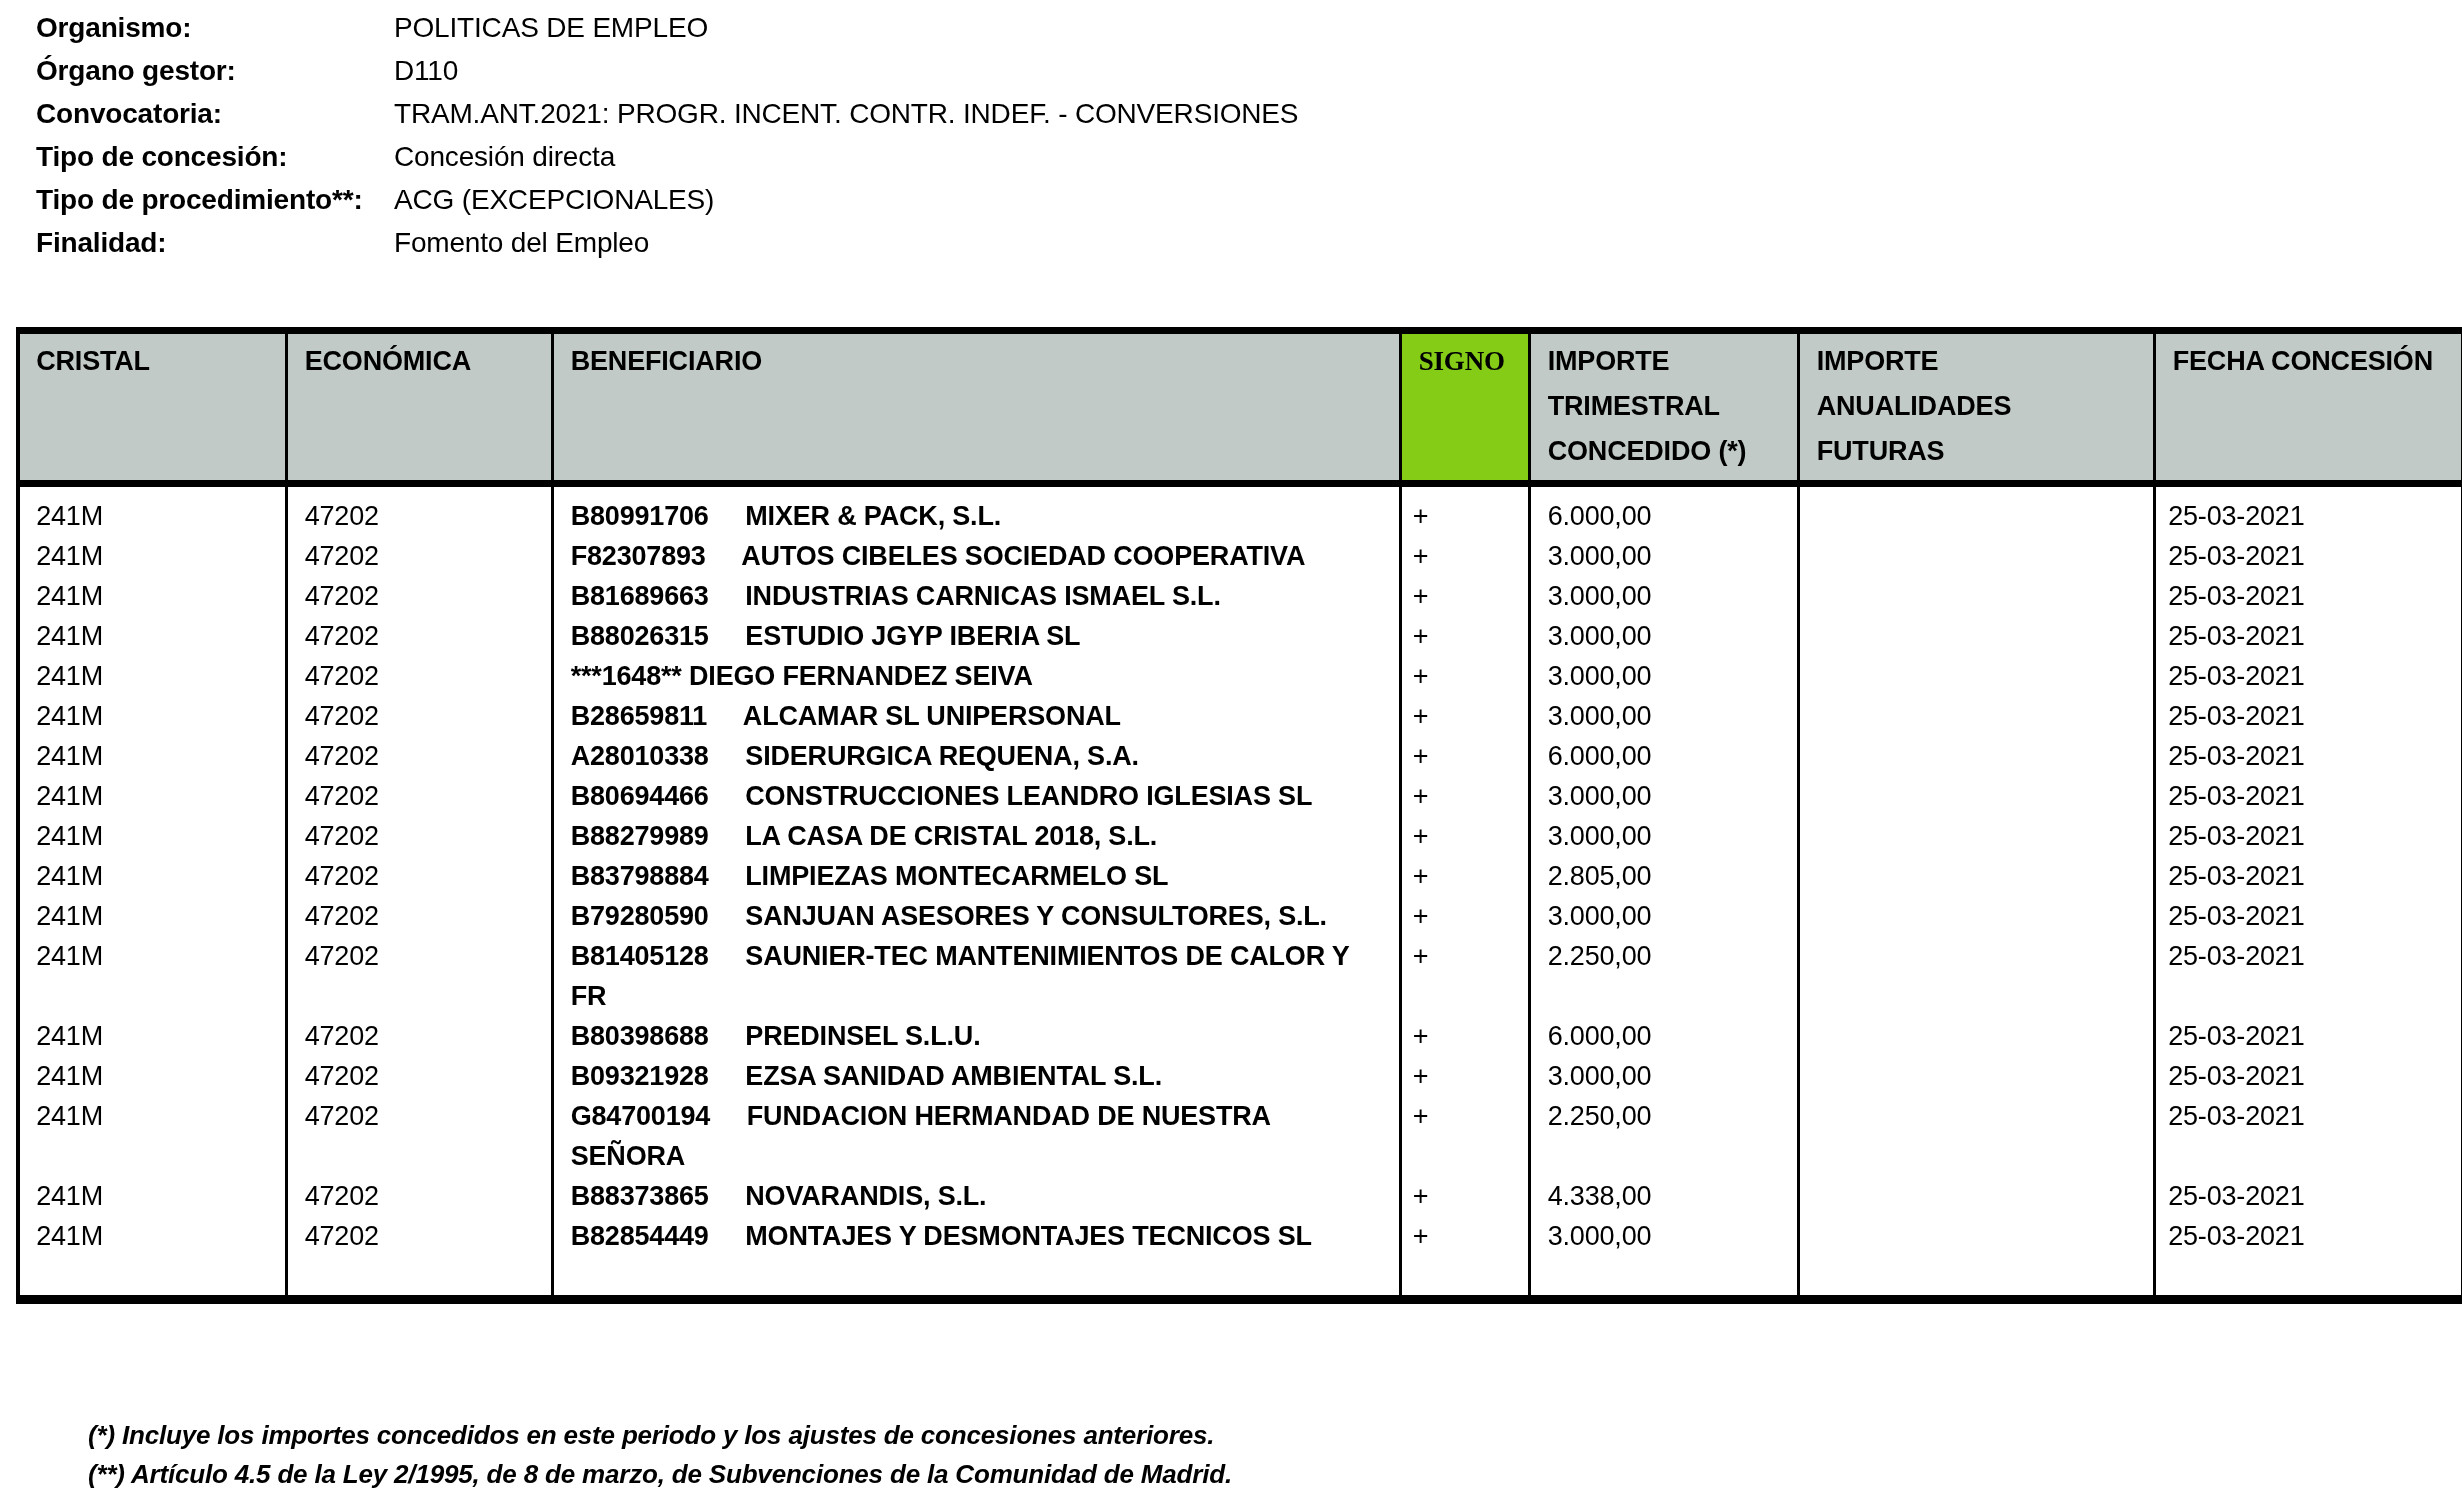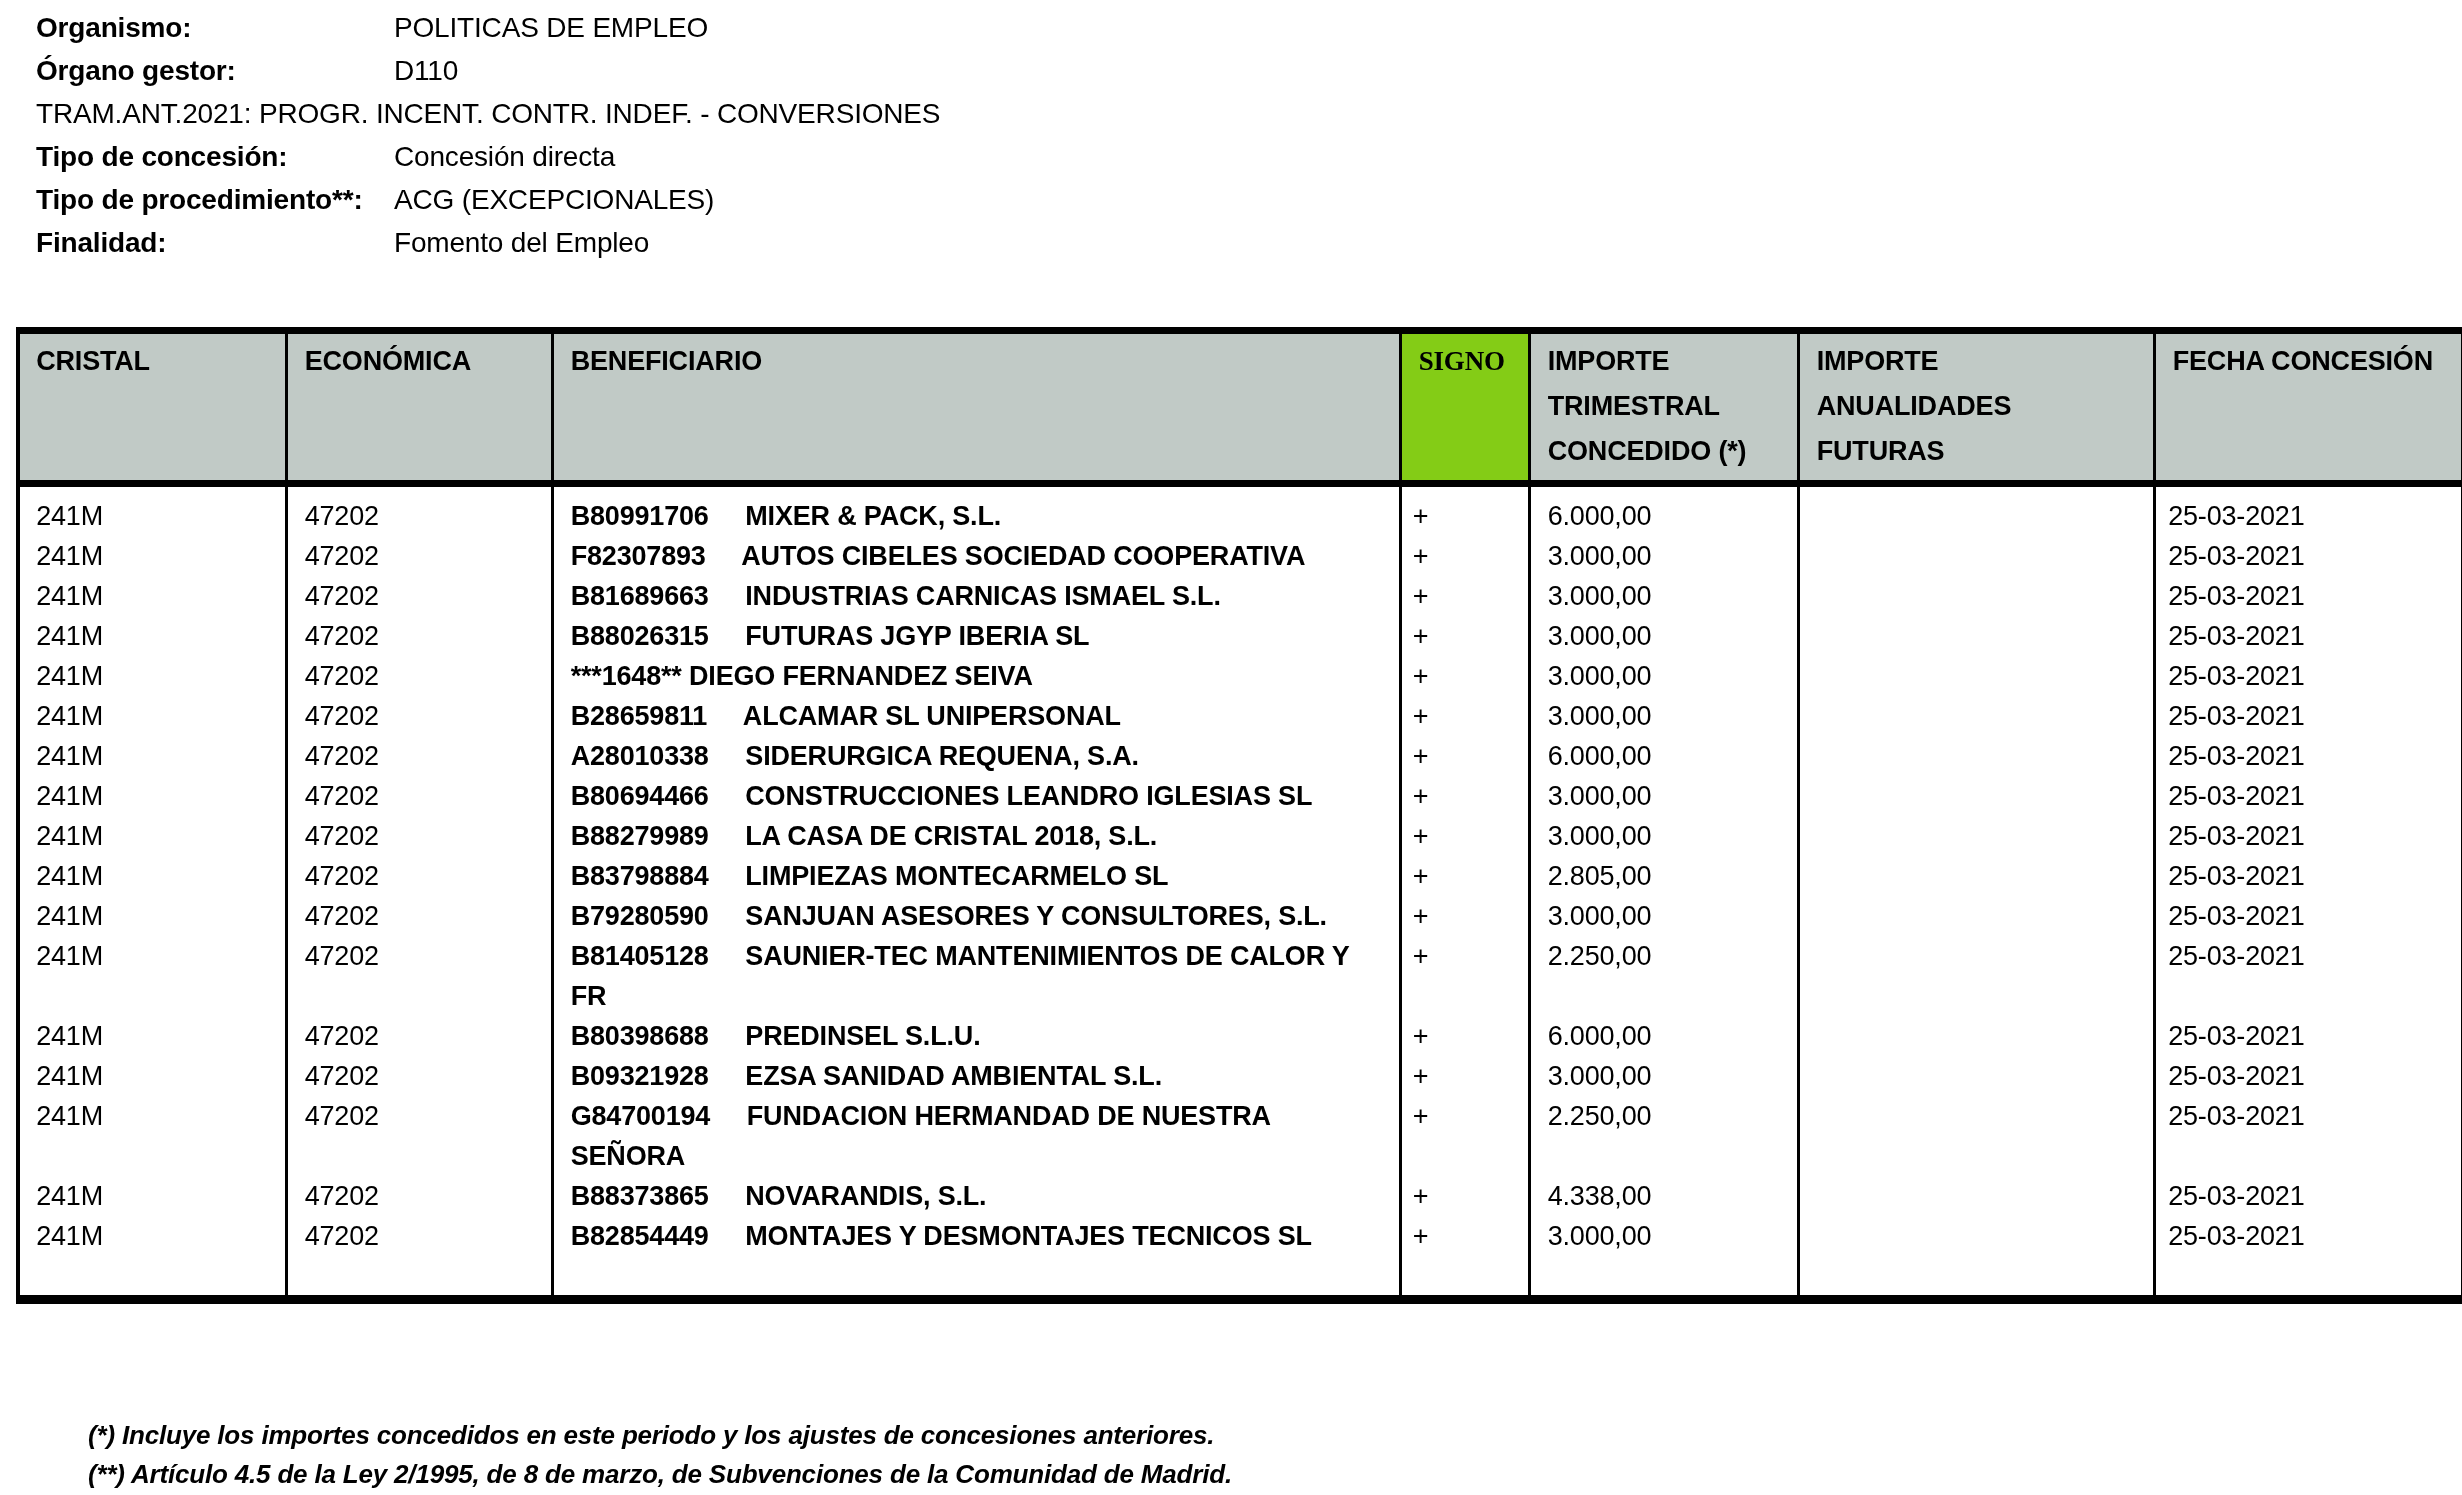--- a/index.html
+++ b/index.html
@@ -76,20 +76,21 @@
   <div class="meta">
     <div class="meta-row">
       <div class="meta-label">Organismo:</div>
       <div class="meta-value">POLITICAS DE EMPLEO</div>
     </div>
     <div class="meta-row">
       <div class="meta-label">Órgano gestor:</div>
       <div class="meta-value">D110</div>
     </div>
     <div class="meta-row">
+      <div class="meta-label">Convocatoria:</div>
       <div class="meta-value">TRAM.ANT.2021: PROGR. INCENT. CONTR. INDEF. - CONVERSIONES</div>
     </div>
     <div class="meta-row">
       <div class="meta-label">Tipo de concesión:</div>
       <div class="meta-value">Concesión directa</div>
     </div>
     <div class="meta-row">
       <div class="meta-label">Tipo de procedimiento**:</div>
       <div class="meta-value">ACG (EXCEPCIONALES)</div>
     </div>
@@ -148,21 +149,21 @@
     <td class="c-economica">47202</td>
     <td class="c-beneficiario">B81689663     INDUSTRIAS CARNICAS ISMAEL S.L.</td>
     <td class="c-signo">+</td>
     <td class="c-importe">3.000,00</td>
     <td class="c-anualidades"></td>
     <td class="c-fecha">25-03-2021</td>
   </tr>
         <tr>
     <td class="c-programa">241M</td>
     <td class="c-economica">47202</td>
-    <td class="c-beneficiario">B88026315     FUTURAS JGYP IBERIA SL</td>
+    <td class="c-beneficiario">B88026315     ESTUDIO JGYP IBERIA SL</td>
     <td class="c-signo">+</td>
     <td class="c-importe">3.000,00</td>
     <td class="c-anualidades"></td>
     <td class="c-fecha">25-03-2021</td>
   </tr>
         <tr>
     <td class="c-programa">241M</td>
     <td class="c-economica">47202</td>
     <td class="c-beneficiario">***1648** DIEGO FERNANDEZ SEIVA</td>
     <td class="c-signo">+</td>

